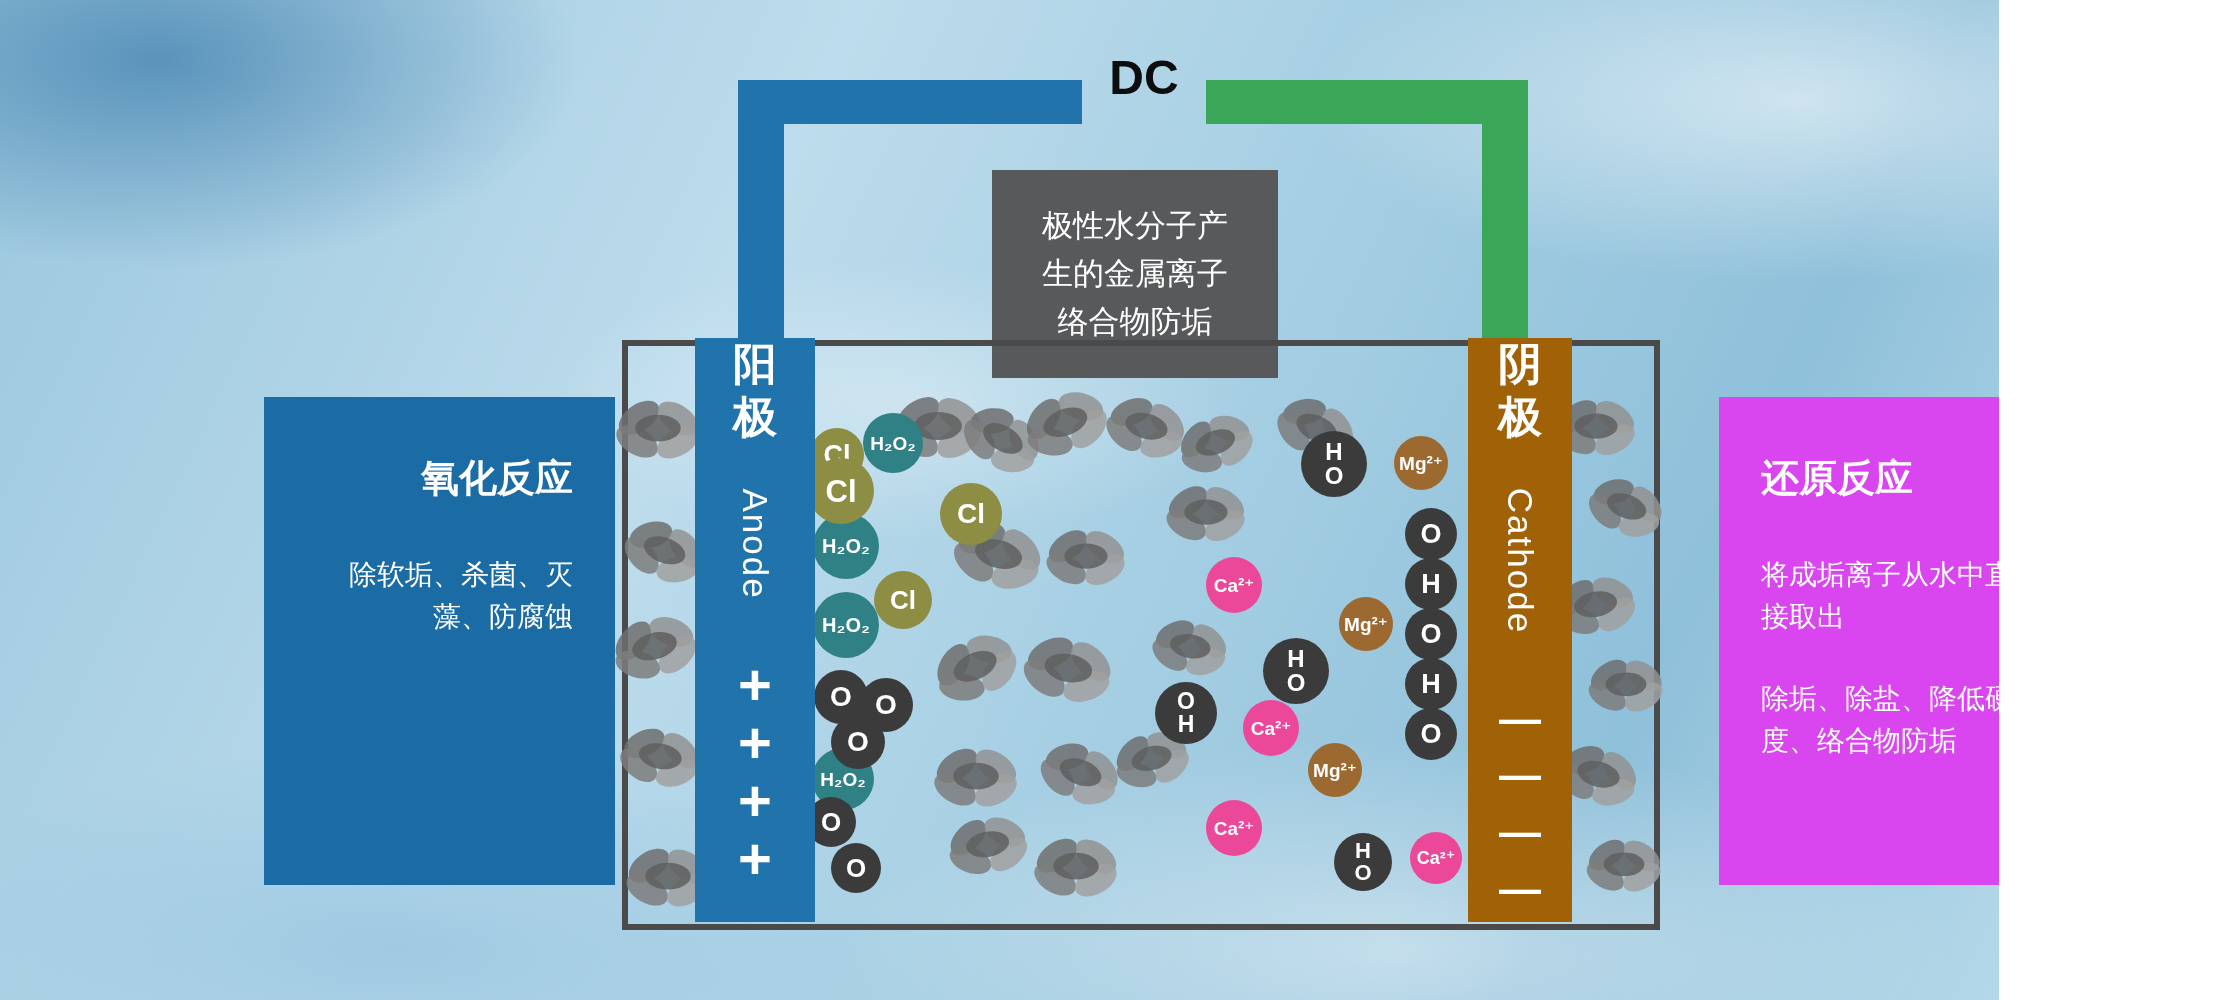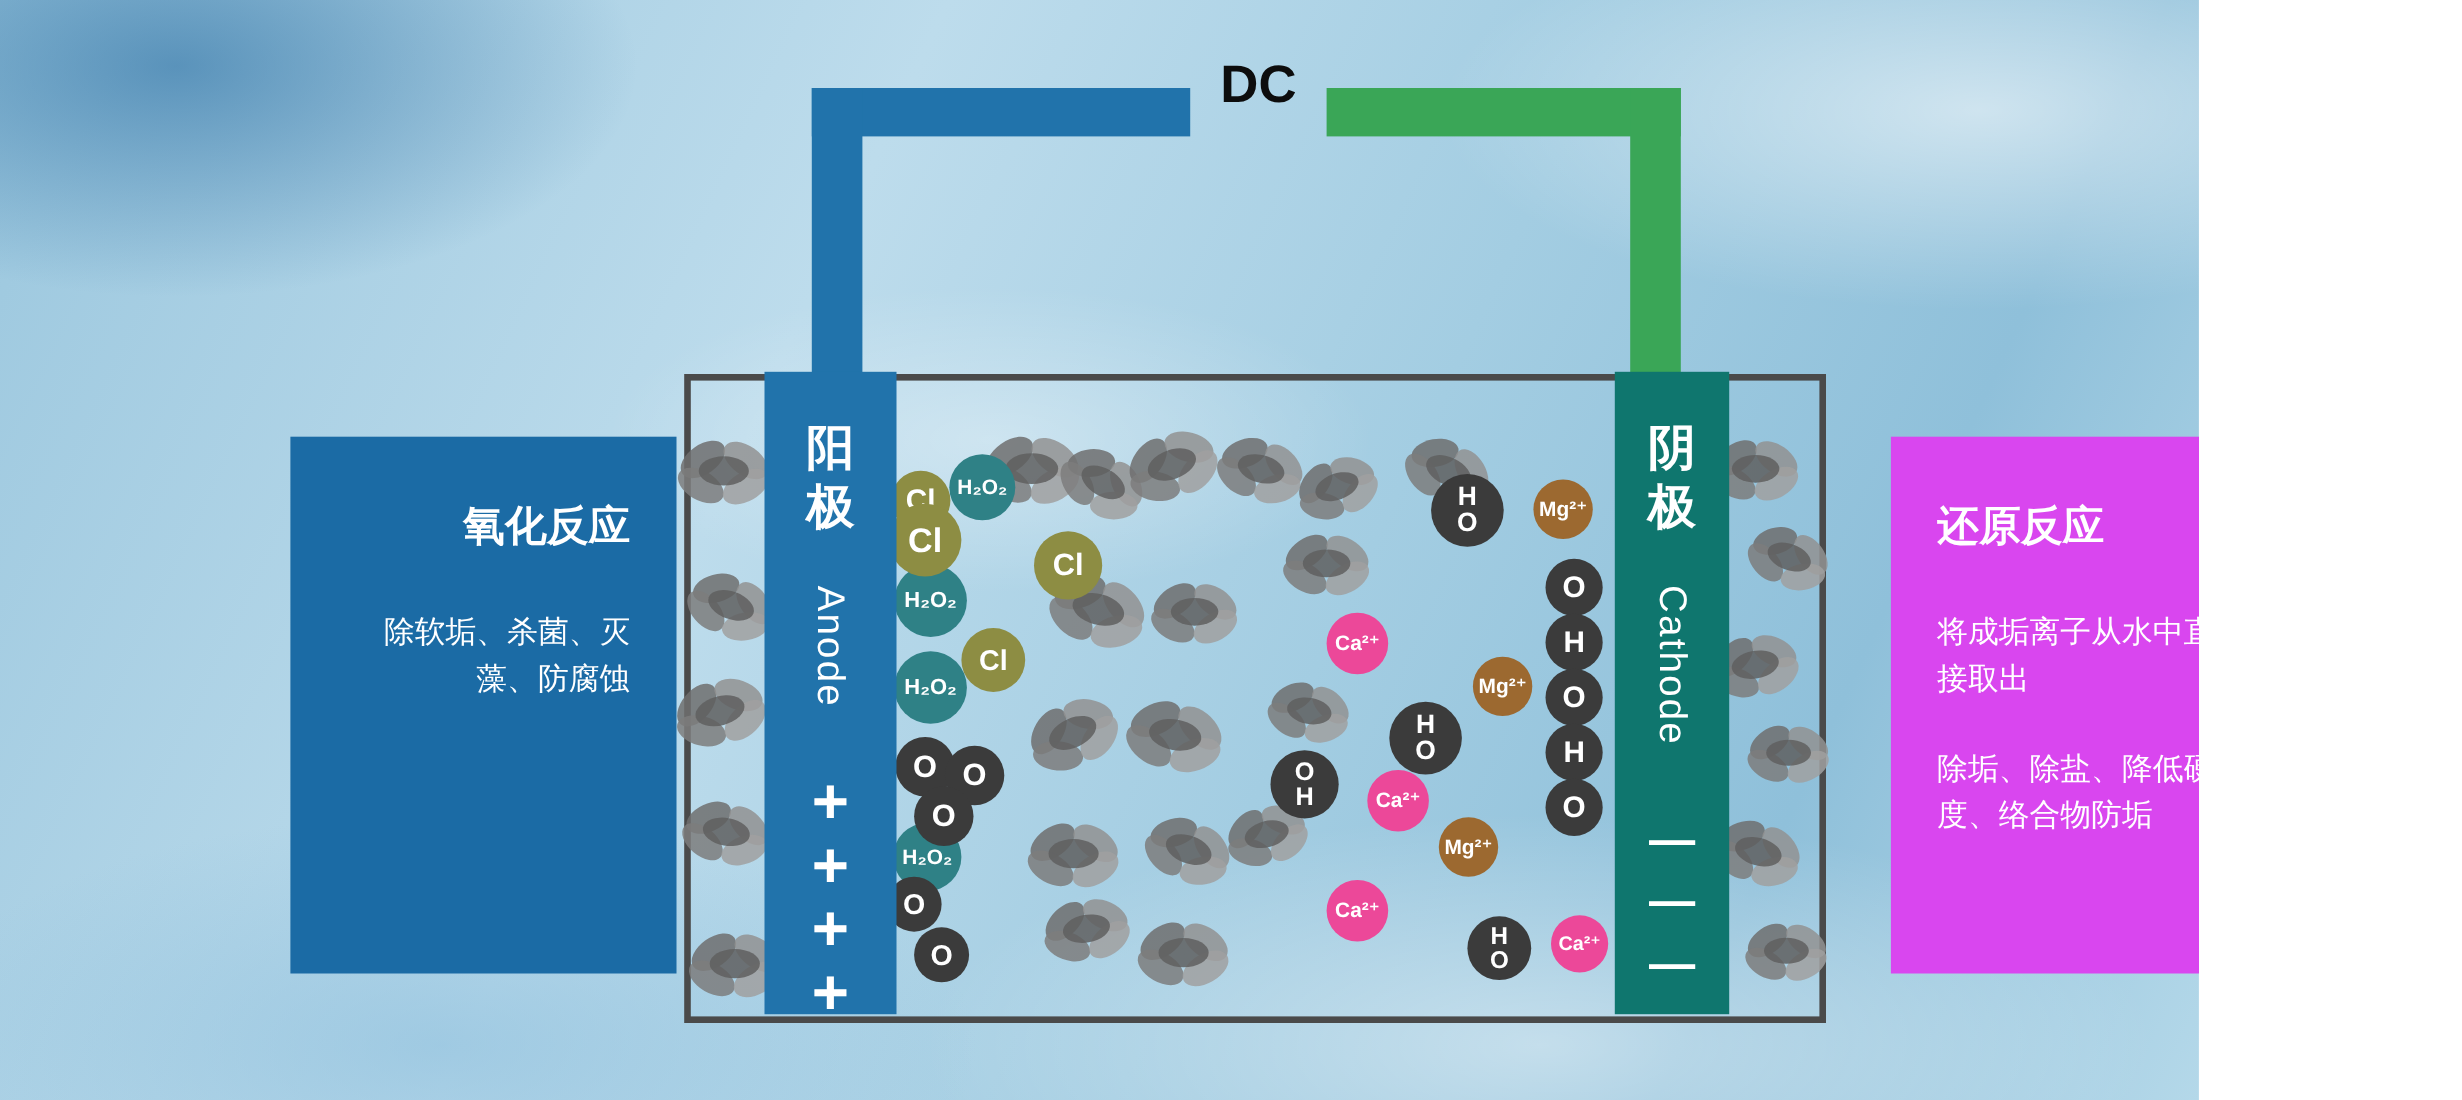--- a/index.html
+++ b/index.html
@@ -32,21 +32,21 @@
   .ion-h2o2{background:#2f8186;}
   .ion-cl{background:#8d8d43;text-align:right;}
   .ion-ca{background:#ec4899;}
   .ion-mg{background:#9c6930;}
   .ion-dark{background:#3b3b3b;}
   .electrode{position:absolute;top:338px;height:584px;display:flex;flex-direction:column;
              align-items:center;color:#fff;overflow:hidden;}
   .anode{left:695px;width:120px;}
   .cathode{left:1468px;width:104px;}
   .cn{font-size:44px;font-weight:bold;width:48px;word-break:break-all;text-align:center;
-      line-height:1.2;margin-top:44px;}
+      line-height:1.2;}
   .en-wrap{position:relative;width:100%;flex:0 0 auto;}
   .anode .en-wrap{height:200px;}
   .cathode .en-wrap{height:235px;}
   .en-wrap span{position:absolute;top:50%;left:50%;transform:translate(-50%,-50%) rotate(90deg);
                 font-size:35px;white-space:nowrap;letter-spacing:2px;}
   .symbols{display:flex;flex-direction:column;align-items:center;margin-top:12px;}
   .symbols.plus div{font-size:58px;font-weight:bold;line-height:1.0;}
   .symbols.minus div{font-size:42px;font-weight:bold;line-height:1.35;}
   .panel{position:absolute;top:397px;width:351px;height:488px;color:#fff;box-sizing:border-box;
          padding:56px 42px 0;}
@@ -60,20 +60,25 @@
 
 <div class="stage">
   <div class="bg"></div>
 
   <div class="wire wire-blue-h" style="background: rgb(33, 115, 171);"></div>
   <div class="wire wire-blue-v" style="background: rgb(33, 115, 171);"></div>
   <div class="wire wire-green-h" style="background: rgb(58, 166, 87);"></div>
   <div class="wire wire-green-v" style="background: rgb(58, 166, 87);"></div>
   <div class="dc-label">DC</div>
 
+  <div class="note-box">
+    <span>极性水分子产
+生的金属离子
+络合物防垢</span>
+  </div>
 
   <div class="tank"></div>
 
   <svg class="cluster-layer" viewBox="0 0 2238 1000" xmlns="http://www.w3.org/2000/svg">
       <g transform="translate(658,430) scale(0.95) rotate(0)">
         <ellipse cx="-20" cy="-13" rx="24" ry="14" transform="rotate(-35 -20 -13)" fill="#6e6e6e" opacity="0.85"></ellipse>
         <ellipse cx="21" cy="-12" rx="24" ry="14" transform="rotate(35 21 -12)" fill="#929292" opacity="0.85"></ellipse>
         <ellipse cx="-22" cy="12" rx="24" ry="14" transform="rotate(30 -22 12)" fill="#7c7c7c" opacity="0.85"></ellipse>
         <ellipse cx="21" cy="13" rx="24" ry="14" transform="rotate(-30 21 13)" fill="#a0a0a0" opacity="0.85"></ellipse>
         <ellipse cx="0" cy="-2" rx="24" ry="14" transform="rotate(0 0 -2)" fill="#5f5f5f" opacity="0.85"></ellipse>
@@ -311,21 +316,21 @@
       <span>Anode</span>
     </div>
     <div class="symbols plus">
         <div>+</div>
         <div>+</div>
         <div>+</div>
         <div>+</div>
       </div>
   </div>
 
-  <div class="electrode cathode" style="background: #0f766e;">
+  <div class="electrode cathode" style="background: #a16207;">
     <div class="cn">阴极</div>
     <div class="en-wrap">
       <span>Cathode</span>
     </div>
     <div class="symbols minus">
         <div>—</div>
         <div>—</div>
         <div>—</div>
         <div>—</div>
       </div>

